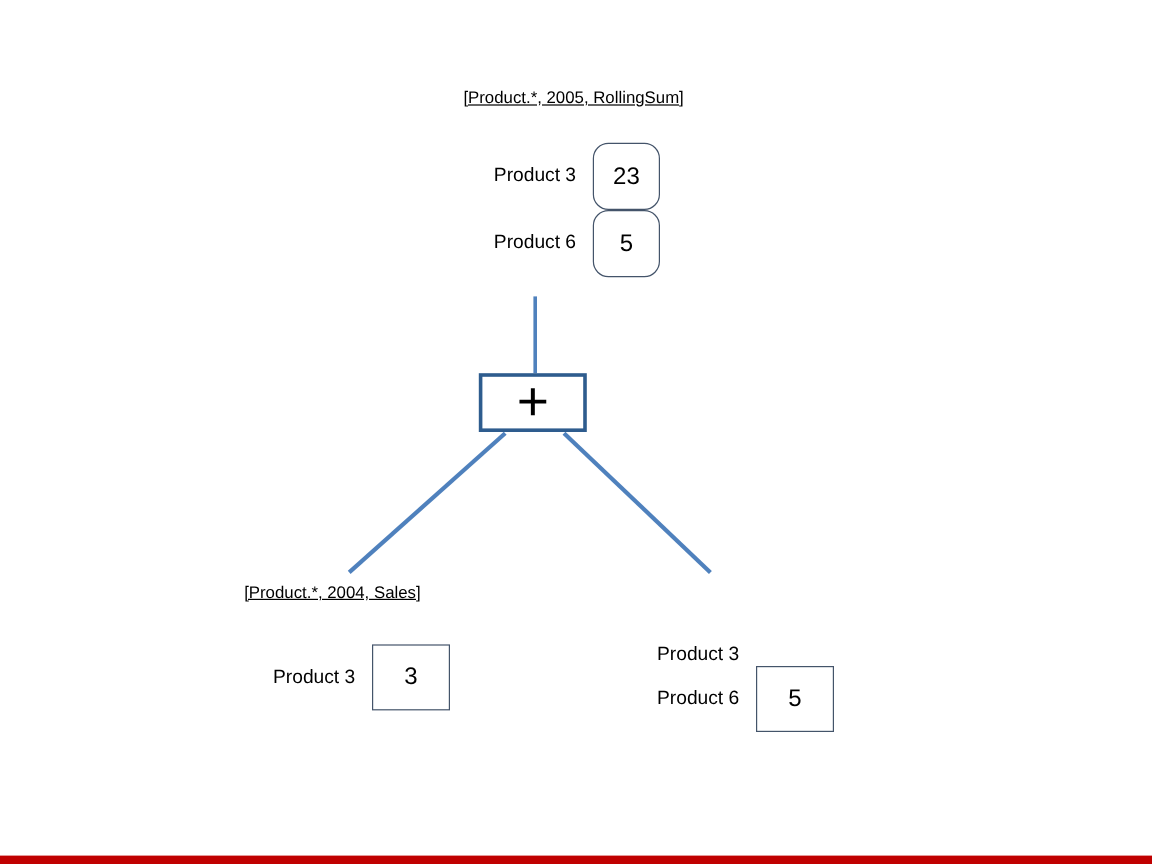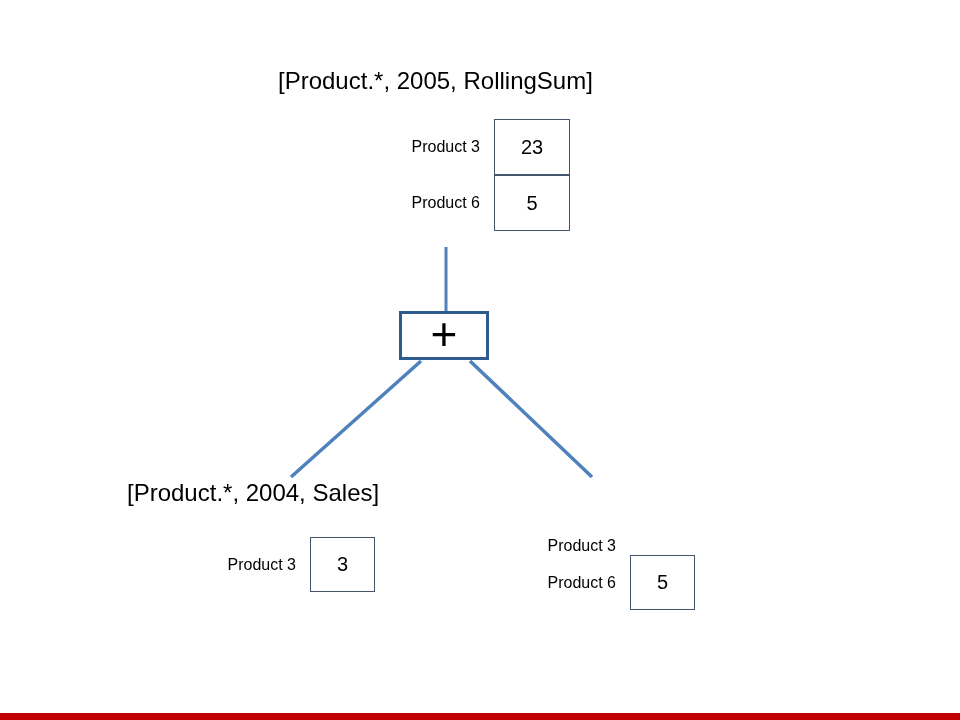--- a/index.html
+++ b/index.html
@@ -13,24 +13,26 @@
     color: #000000;
   }
   .connectors {
     position: absolute;
     left: 0; top: 0;
     width: 960px; height: 720px;
     z-index: 1;
   }
   .node-title {
     position: absolute;
-    font-size: 24px;
+    text-align: center;
+    font-size: 14px;
     line-height: 26px;
     z-index: 2;
     white-space: nowrap;
+    text-decoration: underline;
   }
   .rows {
     position: absolute;
     z-index: 2;
   }
   .row { display: flex; align-items: center; }
   .row-label {
     text-align: right;
     padding-right: 14px;
     font-size: 16px;
@@ -39,21 +41,21 @@
   .cell {
     box-sizing: border-box;
     border: 1px solid #44546a;
     background: #ffffff;
     display: flex;
     align-items: center;
     justify-content: center;
     font-size: 20px;
   }
   .result-rows .row-label { width: 180px; }
-  .result-rows .cell { width: 76px; height: 56px; }
+  .result-rows .cell { width: 56px; height: 56px; border-radius: 13px; }
   .operand-rows .row-label { width: 166px; }
   .operand-rows .cell { width: 65px; height: 55px; }
   .op-box {
     position: absolute;
     left: 399px; top: 311px;
     width: 90px; height: 49px;
     box-sizing: border-box;
     border: 3.5px solid #2e5c8e;
     background: #ffffff;
     display: flex;

